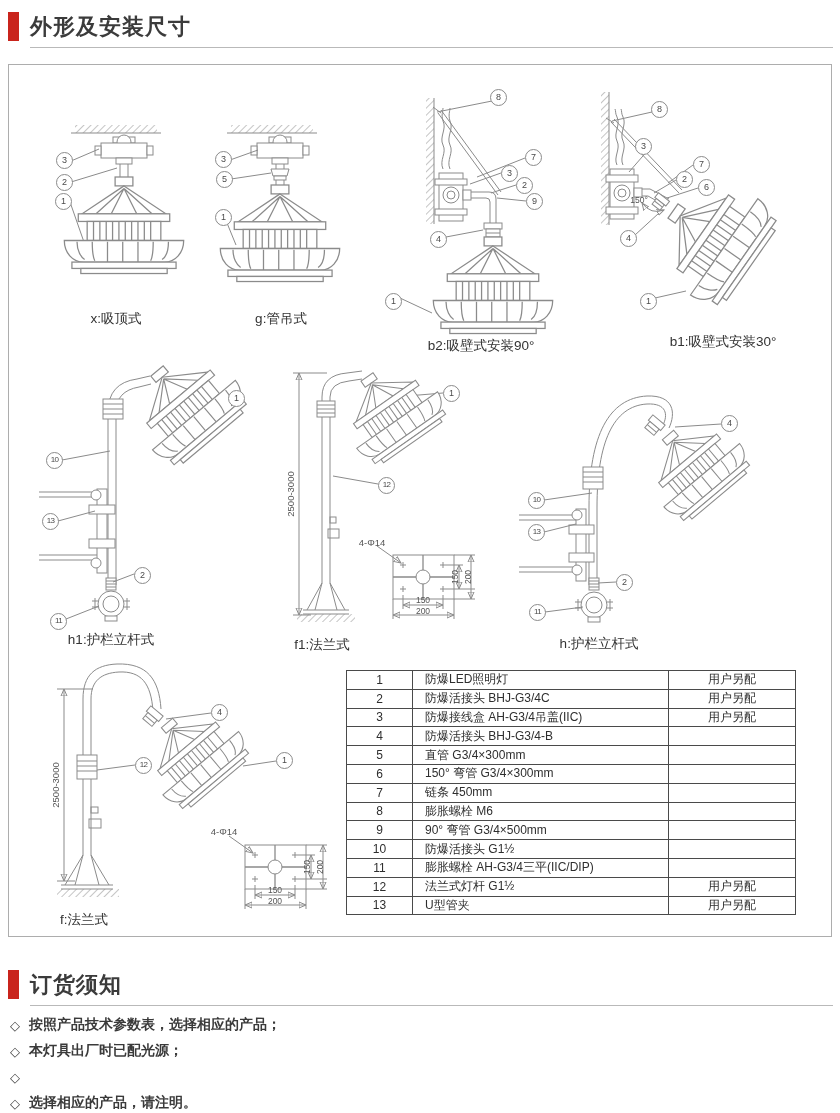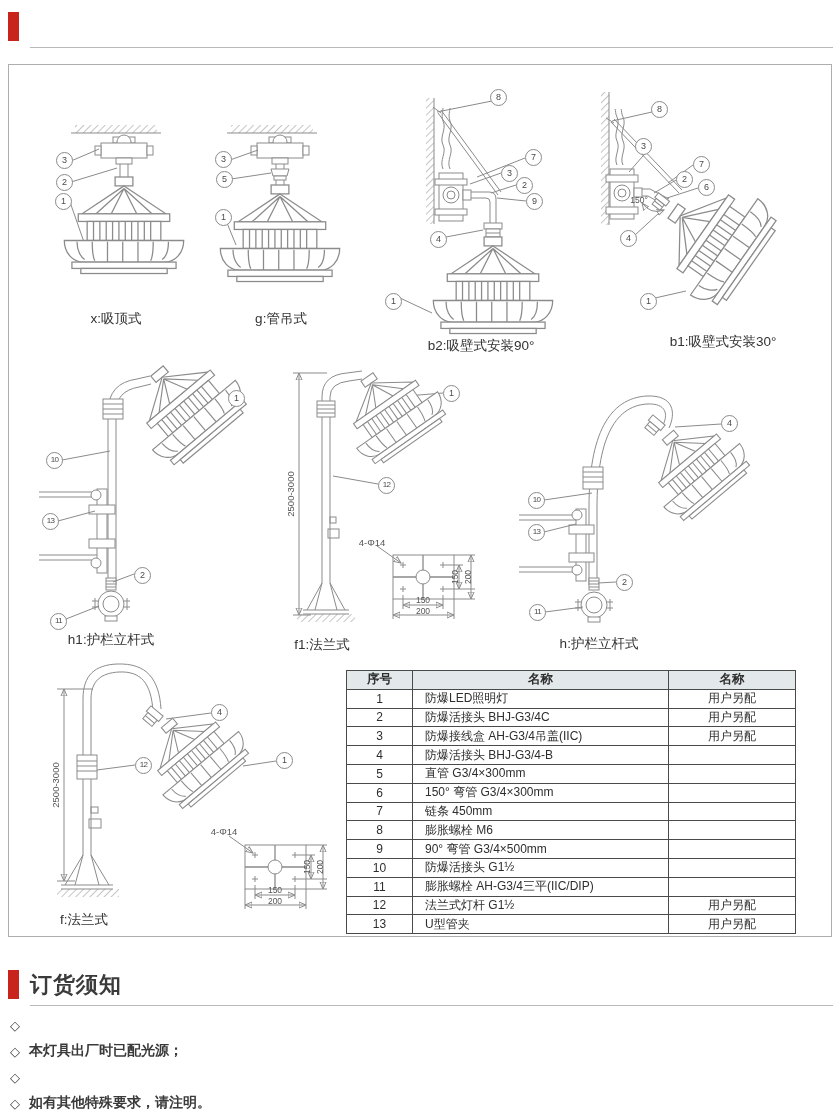--- a/index.html
+++ b/index.html
@@ -38,20 +38,21 @@
   
   .notes{position:absolute;left:10px;top:1012px;}
   .note-line{height:26px;font-size:14px;font-weight:bold;color:#3a3a3a;display:flex;align-items:center;}
   .note-line .dia{margin-right:9px;font-size:13px;}
 </style>
 </head>
 <body>
 
 <div class="sec-head" style="top:10px;">
   <div class="bar"></div>
+  <div class="ttl">外形及安装尺寸</div>
   <div class="rule"></div>
 </div>
 
 <div class="draw-box">
 
   <svg class="art" width="822" height="871" viewBox="0 0 822 871">
     <defs>
       <pattern id="ht" width="5" height="5" patternUnits="userSpaceOnUse" patternTransform="rotate(45)">
         <line x1="0" y1="0" x2="0" y2="5" stroke="#9a9a9a" stroke-width="1"></line>
       </pattern>
@@ -330,25 +331,20 @@
   <span class="dim" style="left:266px;top:825px">150</span>
   <span class="dim" style="left:266px;top:836px">200</span>
 
   <table class="parts">
     <colgroup>
         <col style="width:66px">
         <col style="width:256px">
         <col style="width:127px">
       </colgroup>
     <tbody>
-        <tr>
-      <th>序号</th>
-      <th>名称</th>
-      <th>名称</th>
-    </tr>
     <tr>
           <td class="c0">1</td>
           <td class="c1">防爆LED照明灯</td>
           <td class="c2">用户另配</td>
         </tr>
     <tr>
           <td class="c0">2</td>
           <td class="c1">防爆活接头 BHJ-G3/4C</td>
           <td class="c2">用户另配</td>
         </tr>
@@ -413,25 +409,26 @@
 
 <div class="sec-head" style="top:968px;">
   <div class="bar"></div>
   <div class="ttl">订货须知</div>
   <div class="rule"></div>
 </div>
 
 <div class="notes">
   <div class="note-line">
     <span class="dia">◇</span>
+    <span>按照产品技术参数表，选择相应的产品；</span>
   </div>
   <div class="note-line">
     <span class="dia">◇</span>
     <span>本灯具出厂时已配光源；</span>
   </div>
   <div class="note-line">
     <span class="dia">◇</span>
   </div>
   <div class="note-line">
     <span class="dia">◇</span>
-    <span>如有其他特殊要求，请注明。</span>
+    <span>选择相应的产品，请注明。</span>
   </div>
 </div>
 
 </body></html>

